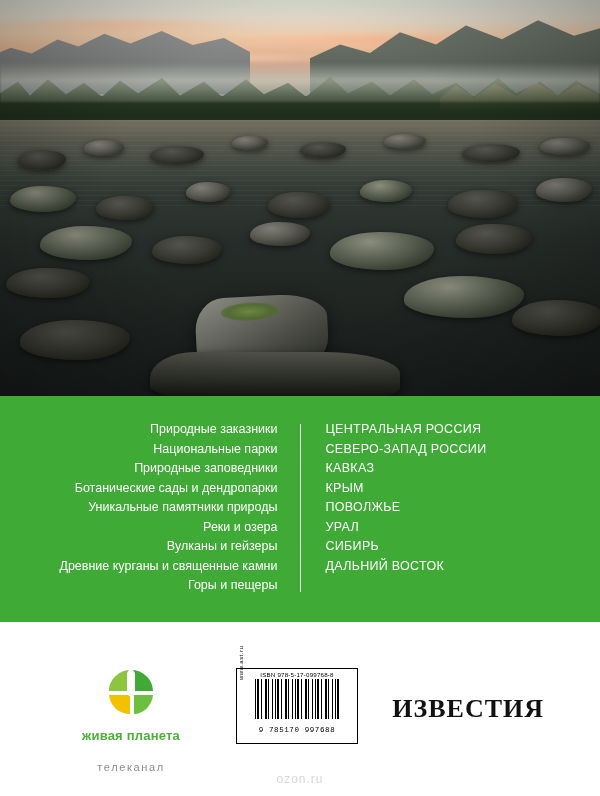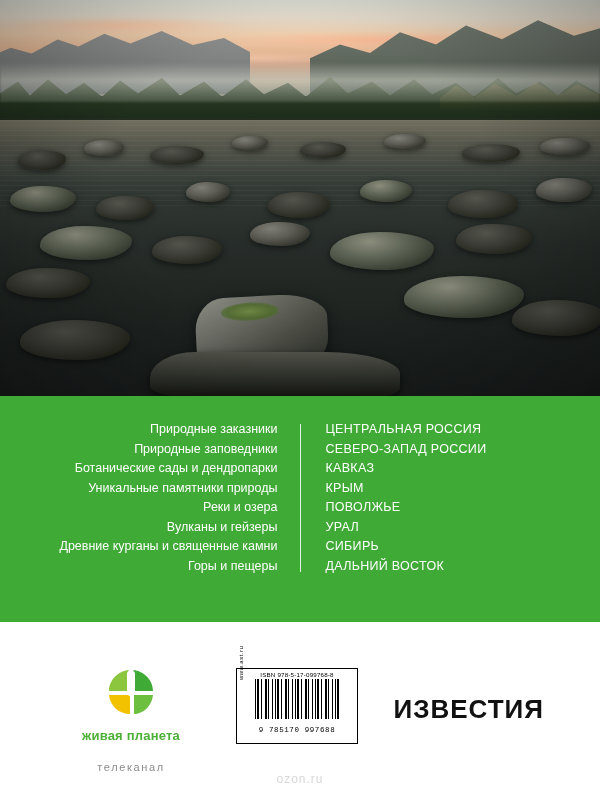--- a/index.html
+++ b/index.html
@@ -240,21 +240,21 @@
     font-size: 6px;
     color: #000;
     transform: rotate(-90deg);
     transform-origin: left top;
     white-space: nowrap;
     letter-spacing: .5px;
   }
   .publisher {
     position: absolute;
     right: 56px; top: 72px;
-    font-family: Liberation Sans, sans-serif;
+    font-family: Liberation Serif, serif;
     font-weight: bold;
     font-size: 26px;
     letter-spacing: 1px;
     color: #111;
   }
   .watermark {
     position: absolute;
     left: 0; right: 0; bottom: 10px;
     text-align: center;
     font-size: 12px;
@@ -309,20 +309,21 @@
 
     <div class="big-rock"></div>
     <div class="rock-shelf"></div>
     <div class="vignette"></div>
   </div>
 
   <div class="green-panel">
     <div class="lists">
       <div class="col-left">
         <div>Природные заказники</div>
+        <div>Национальные парки</div>
         <div>Природные заповедники</div>
         <div>Ботанические сады и дендропарки</div>
         <div>Уникальные памятники природы</div>
         <div>Реки и озера</div>
         <div>Вулканы и гейзеры</div>
         <div>Древние курганы и священные камни</div>
         <div>Горы и пещеры</div>
       </div>
       <div class="divider"></div>
       <div class="col-right">

